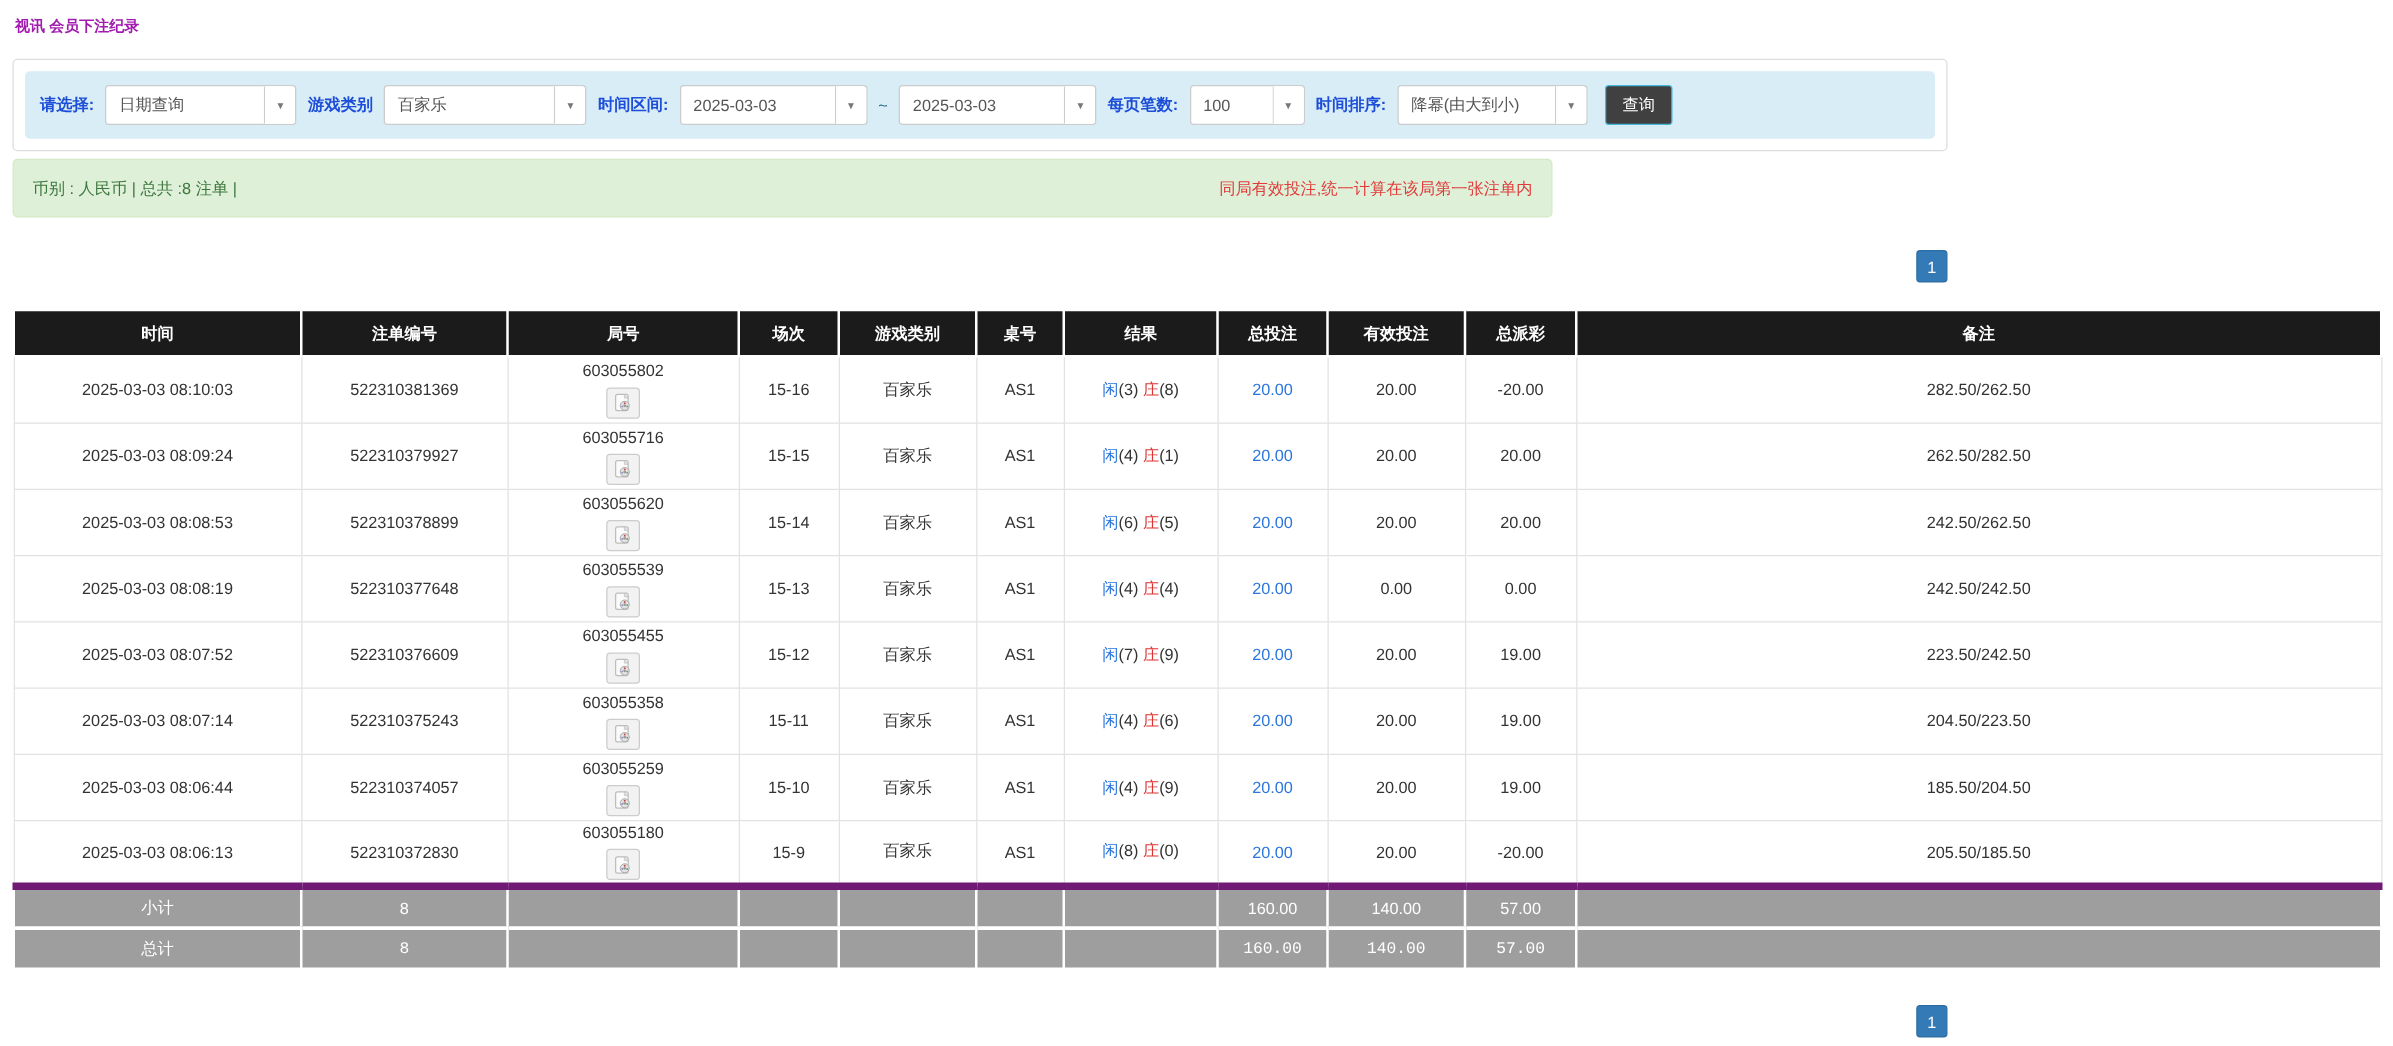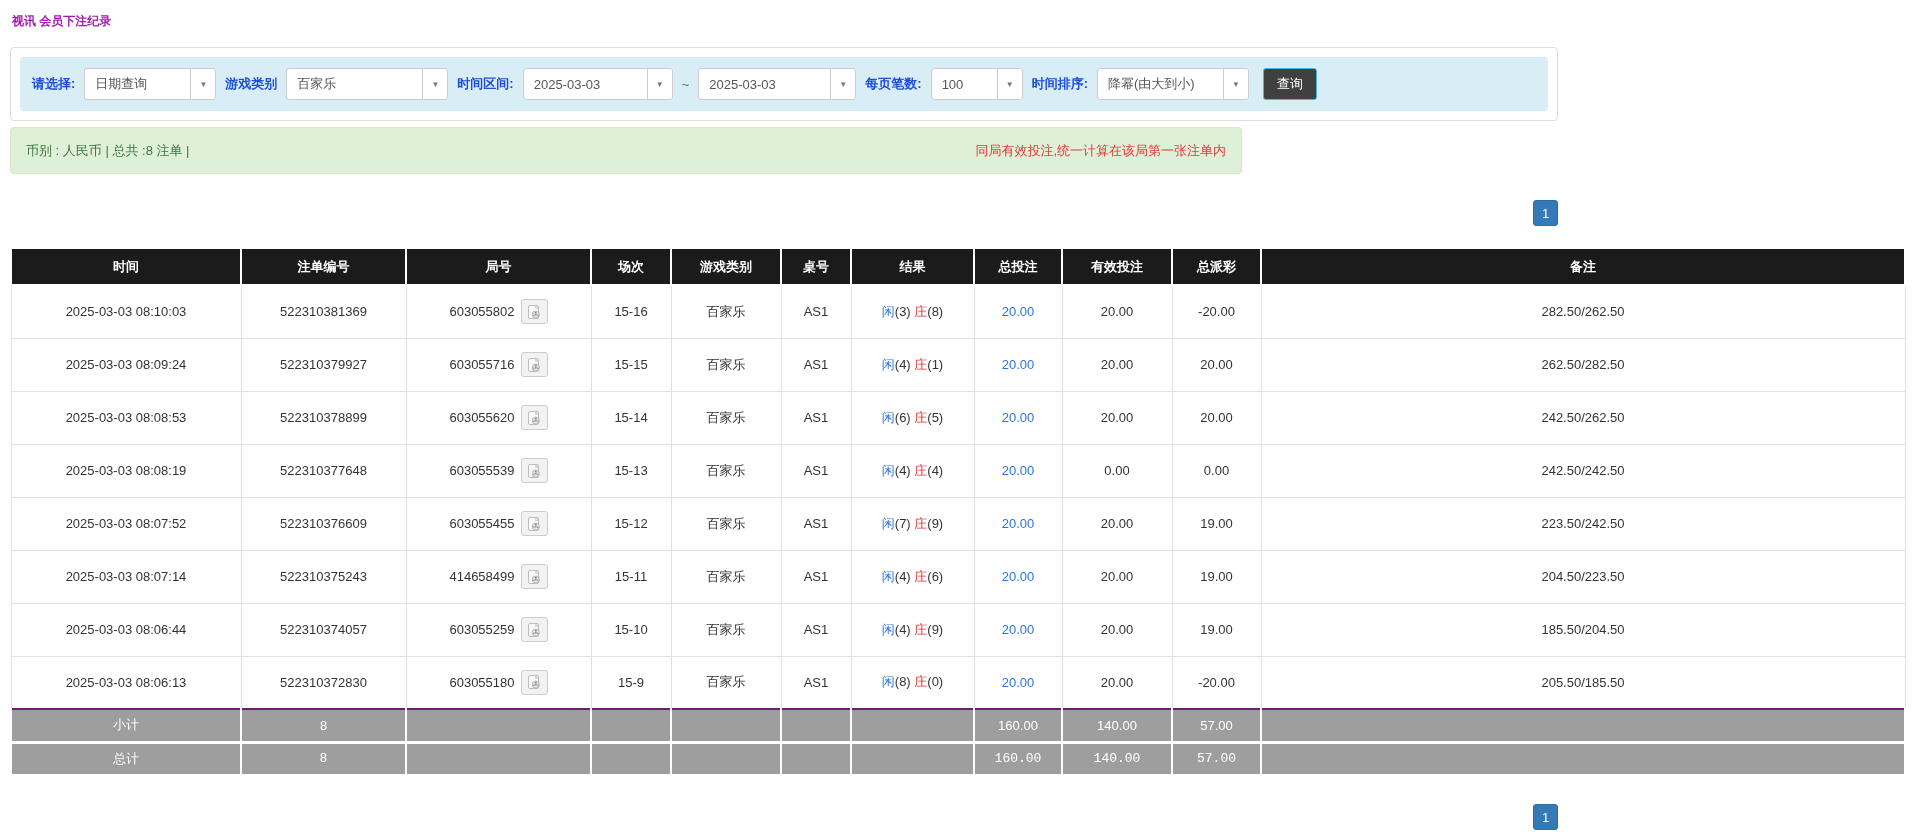--- a/index.html
+++ b/index.html
@@ -10,48 +10,48 @@
 
   
   .filter-panel { width: 1548px; margin-left: 10px; border: 1px solid #ddd; border-radius: 4px; padding: 9px; background: #fff; }
   .filter-bar { background: #d9edf7; border-radius: 4px; padding: 11px 12px; display: flex; align-items: center; gap: 9px; }
   .flabel { color: #1d4ed8; font-weight: bold; font-size: 13px; white-space: nowrap; }
   .tilde { color: #31708f; font-size: 13px; }
   .combo { display: flex; height: 32px; background: #fff; border: 1px solid #ccc; border-radius: 3px; align-items: stretch; cursor: pointer; }
   .combo .val { padding: 0 10px; display: flex; align-items: center; font-size: 13px; color: #555; flex: 1; white-space: nowrap; overflow: hidden; }
   .combo .arrow-btn { width: 25px; border-left: 1px solid #ccc; display: flex; align-items: center; justify-content: center; background: #fff; border-radius: 0 3px 3px 0; }
   .combo .arrow-btn span { font-size: 8px; color: #777; }
-  .w132 { width: 132px; font-family: Liberation Serif, serif; } .w162 { width: 162px; } .w150 { width: 150px; }
+  .w132 { width: 153px; font-family: Liberation Serif, serif; } .w162 { width: 162px; } .w150 { width: 150px; }
   .w158 { width: 158px; } .w92 { width: 92px; } .w152 { width: 152px; }
   .search-btn { background: #404040; color: #fff; border: 1px solid #46b8da; border-radius: 3px; height: 32px; padding: 0 13px; font-size: 13px; cursor: pointer; margin-left: 5px; }
 
   
   .summary-bar { width: 1232px; margin: 6px 0 0 10px; background: #dff0d8; border: 1px solid #d6e9c6; border-radius: 4px; height: 47px; display: flex; align-items: center; justify-content: space-between; padding: 0 15px; }
   .summary-left { color: #3c763d; font-size: 13px; }
   .summary-right { color: #e03a3a; font-size: 13px; }
 
   
   .pagination-row { width: 1548px; margin-left: 10px; display: flex; justify-content: flex-end; }
   .pagination-top { margin-top: 26px; margin-bottom: 21px; }
   .pagination-bottom { margin-top: 28px; }
   .page-btn { min-width: 25px; height: 26px; background: #337ab7; border: 1px solid #2e6da4; color: #fff; display: flex; align-items: center; justify-content: center; font-size: 13px; border-radius: 3px; cursor: pointer; }
 
   
   table.bet-table { width: 1894px; margin-left: 10px; border-collapse: collapse; table-layout: fixed; font-size: 13px; }
   .bet-table th { background: #1b1b1b; color: #fff; font-weight: bold; height: 37px; border: 2px solid #fff; text-align: center; }
   .bet-table td { border: 1px solid #e2e2e2; height: 53px; text-align: center; color: #333; background: #fff; vertical-align: middle; }
   .bet-table tr.foot td { background: #9e9e9e; color: #fff; border: 2px solid #fff; height: 33px; }
-  .bet-table tr.foot-first td { border-top: 2px solid #701a75; }
+  .bet-table tr.foot-first td { border-top: 6px solid #701a75; }
   .bet-table tr.foot-last td { border-top: 3px solid #fff; font-family: Liberation Mono, monospace; }
   .bet-link { color: #2a76dd; cursor: pointer; }
   .neg { color: #e43b3b; }
   .xian { color: #2a76dd; }
   .zhuang { color: #dd3333; }
   .paren { color: #333; }
-  .round-cell-inner { display: inline-flex; align-items: center; gap: 6px; }
+  .round-cell-inner { display: inline-flex; align-items: center; gap: 6px; flex-direction: column; }
   .replay-btn { display: inline-flex; width: 27px; height: 25px; background: #f2f2f2; border: 1px solid #ccc; border-radius: 3px; align-items: center; justify-content: center; cursor: pointer; }
 </style>
 </head>
 <body>
 
 <h1 class="page-title">视讯 会员下注纪录</h1>
 
 <div class="filter-panel">
   <div class="filter-bar">
     <span class="flabel">请选择:</span>
@@ -297,21 +297,21 @@
     <td><span class="bet-link">20.00</span></td>
     <td>20.00</td>
     <td>19.00</td>
     <td>223.50/242.50</td>
   </tr>
       <tr>
     <td>2025-03-03 08:07:14</td>
     <td>522310375243</td>
     <td>
       <span class="round-cell-inner">
-        <span>414658499</span>
+        <span>603055358</span>
         <span class="replay-btn">
           <svg width="16" height="16" viewBox="0 0 16 16">
             <rect x="2.5" y="1.5" width="10" height="13" rx="1.5" fill="#fbfbfb" stroke="#bdbdbd"></rect>
             <path d="M9.5 1.5 L12.5 4.5 L9.5 4.5 Z" fill="#dedede" stroke="#bdbdbd" stroke-width="0.5"></path>
             <circle cx="9.8" cy="10.6" r="3.6" fill="#e3e3e3" stroke="#a9a9a9" stroke-width="0.8"></circle>
             <circle cx="9.8" cy="10.6" r="1.1" fill="#9a9a9a"></circle>
             <circle cx="9.8" cy="8.5" r="0.8" fill="#c24b4b"></circle>
             <circle cx="11.8" cy="11.2" r="0.8" fill="#6f9f6f"></circle>
             <circle cx="7.8" cy="11.2" r="0.8" fill="#8794c9"></circle>
           </svg>

